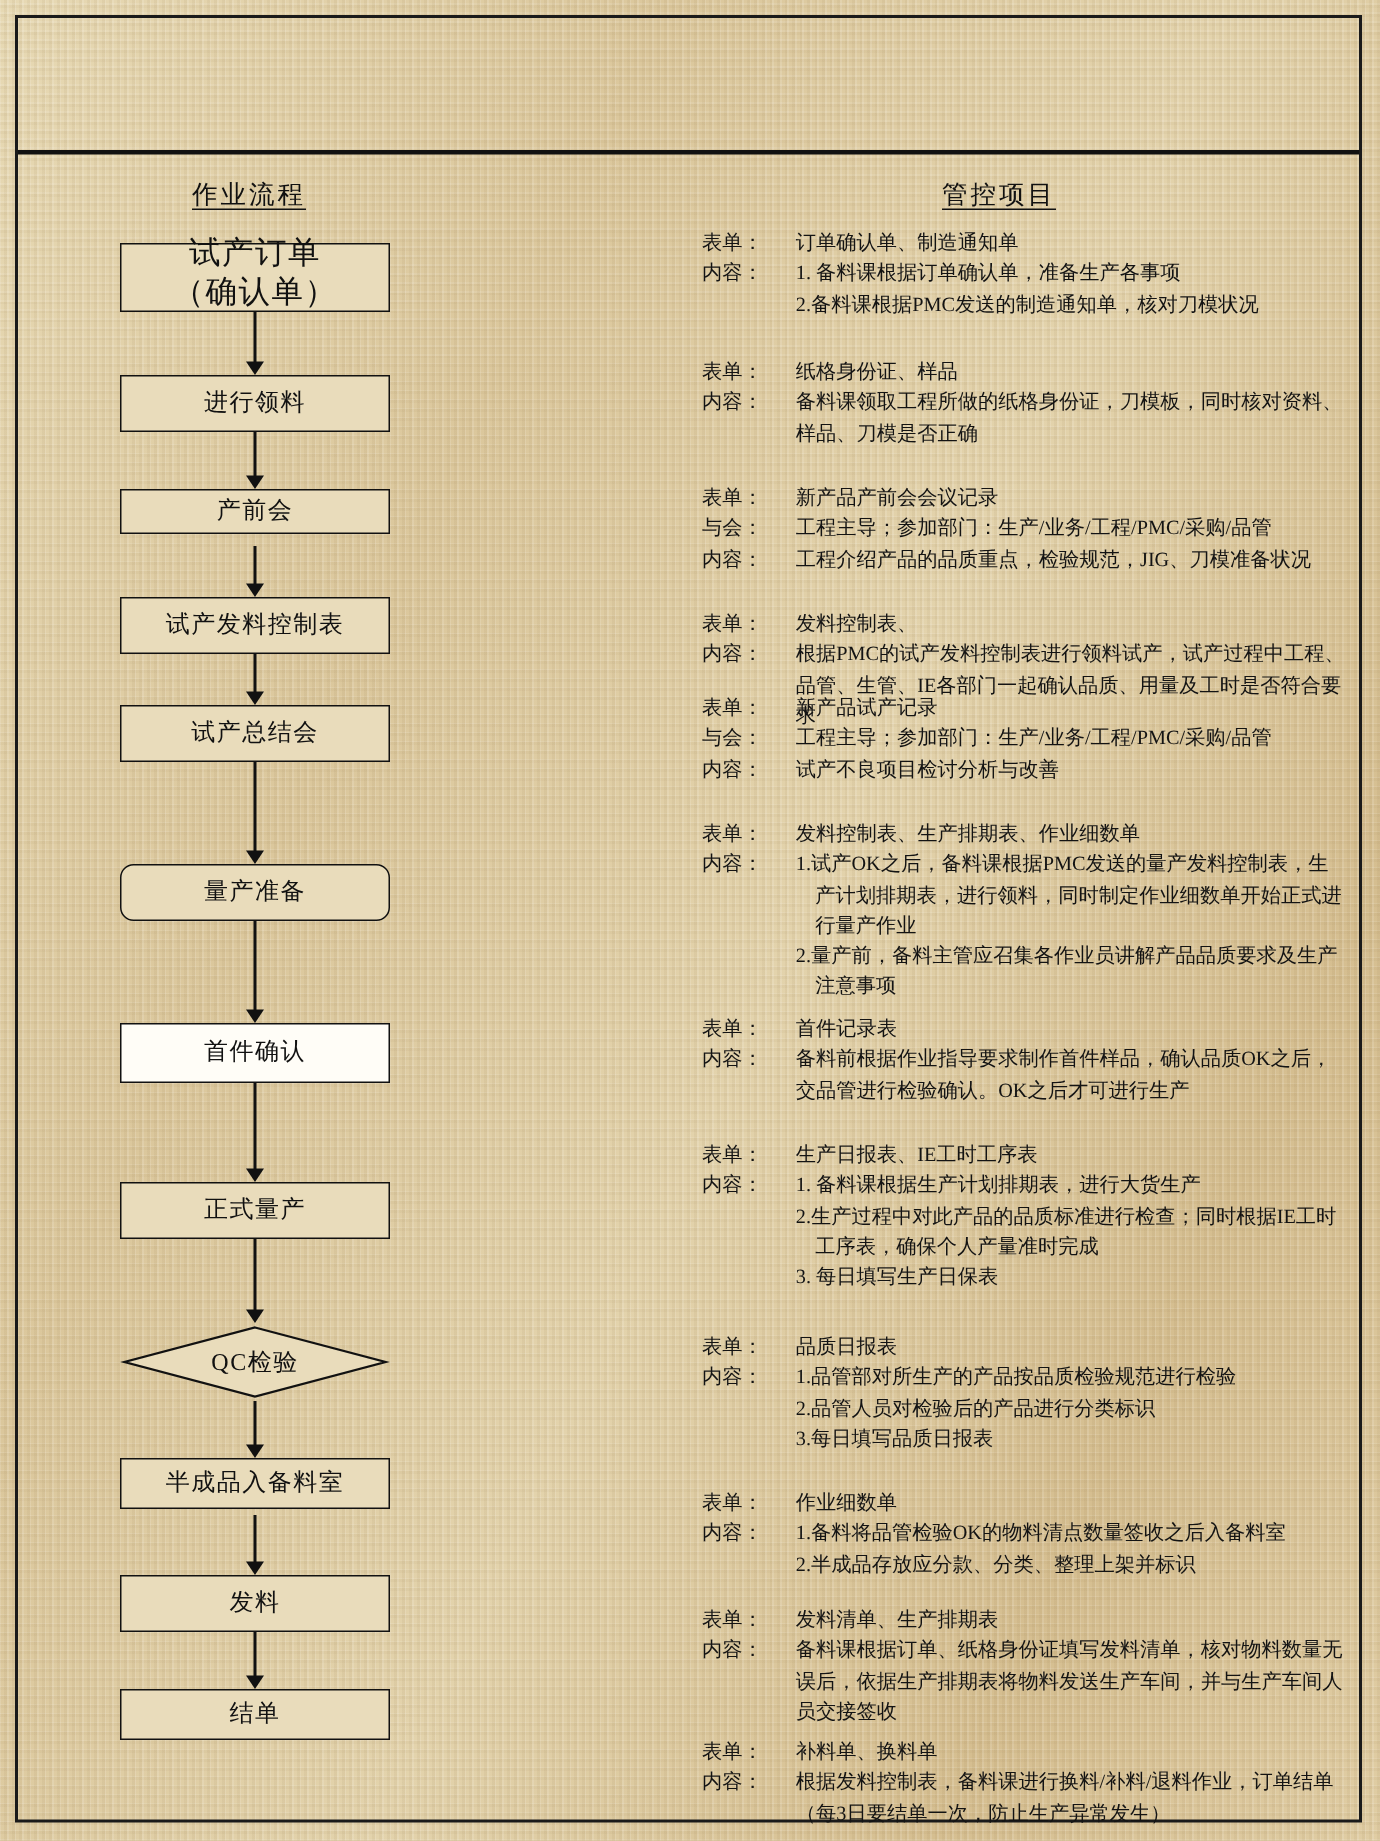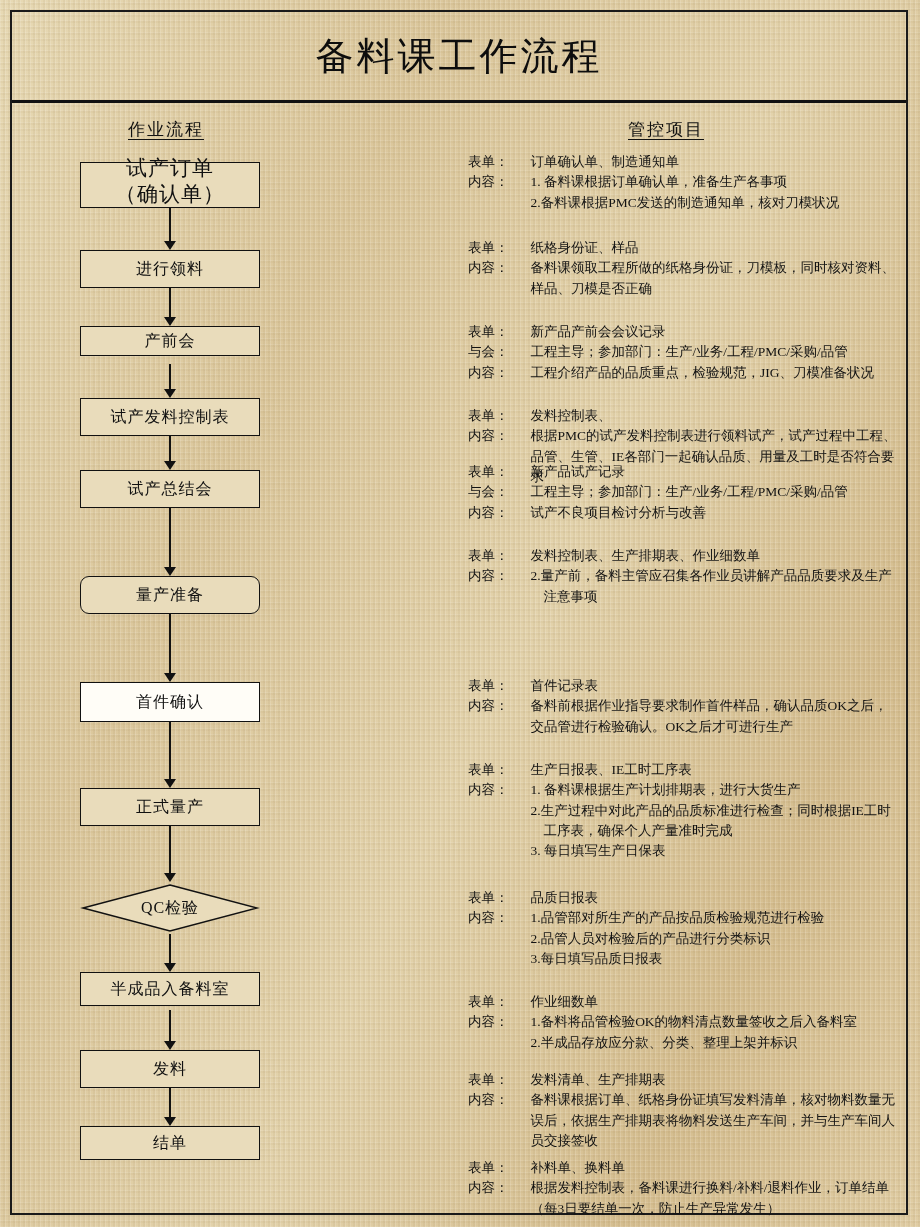--- a/index.html
+++ b/index.html
@@ -179,23 +179,20 @@
     padding-left: 13px;
     text-indent: -13px;
   }
 </style>
 </head>
 <body>
 
 <div class="page">
   <div class="frame"></div>
 
-  <div class="title-area">
-    <div class="title-text">备料课工作流程</div>
-  </div>
   <div class="title-rule"></div>
 
   <div class="col-head" id="head-left">作业流程</div>
   <div class="col-head" id="head-right">管控项目</div>
 
   <div class="flow" id="flow-column">
       <div class="node two-line" style="top: 12px; height: 46px;">
         <div>
           <div>试产订单</div>
           <div>（确认单）</div>
@@ -354,20 +351,21 @@
       </div>
     </div>
     <div class="detail" style="top: 546px;">
       <div class="row">
         <span class="lbl">表单：</span>
         <span class="val">发料控制表、生产排期表、作业细数单</span>
       </div>
       <div class="row">
         <span class="lbl">内容：</span>
         <span class="val">
+          <span class="ln ind">1.试产OK之后，备料课根据PMC发送的量产发料控制表，生产计划排期表，进行领料，同时制定作业细数单开始正式进行量产作业</span>
           <span class="ln ind">2.量产前，备料主管应召集各作业员讲解产品品质要求及生产注意事项</span>
         </span>
       </div>
     </div>
     <div class="detail" style="top: 676px;">
       <div class="row">
         <span class="lbl">表单：</span>
         <span class="val">首件记录表</span>
       </div>
       <div class="row">

